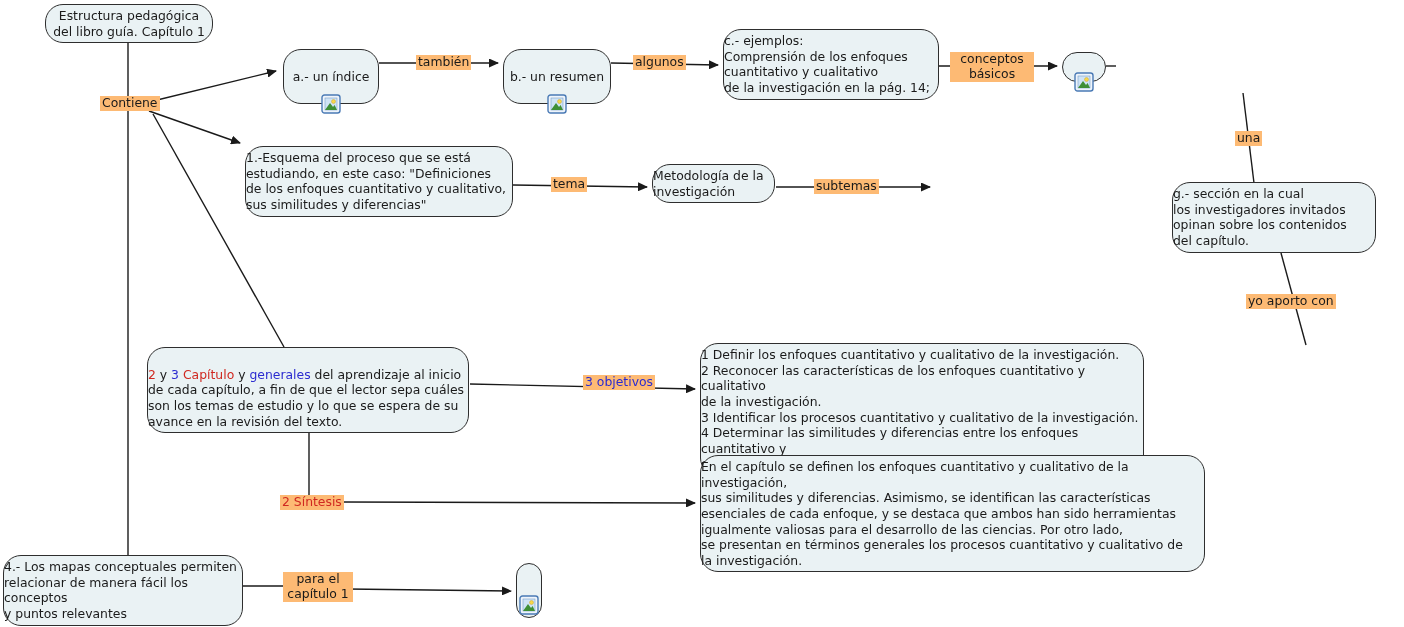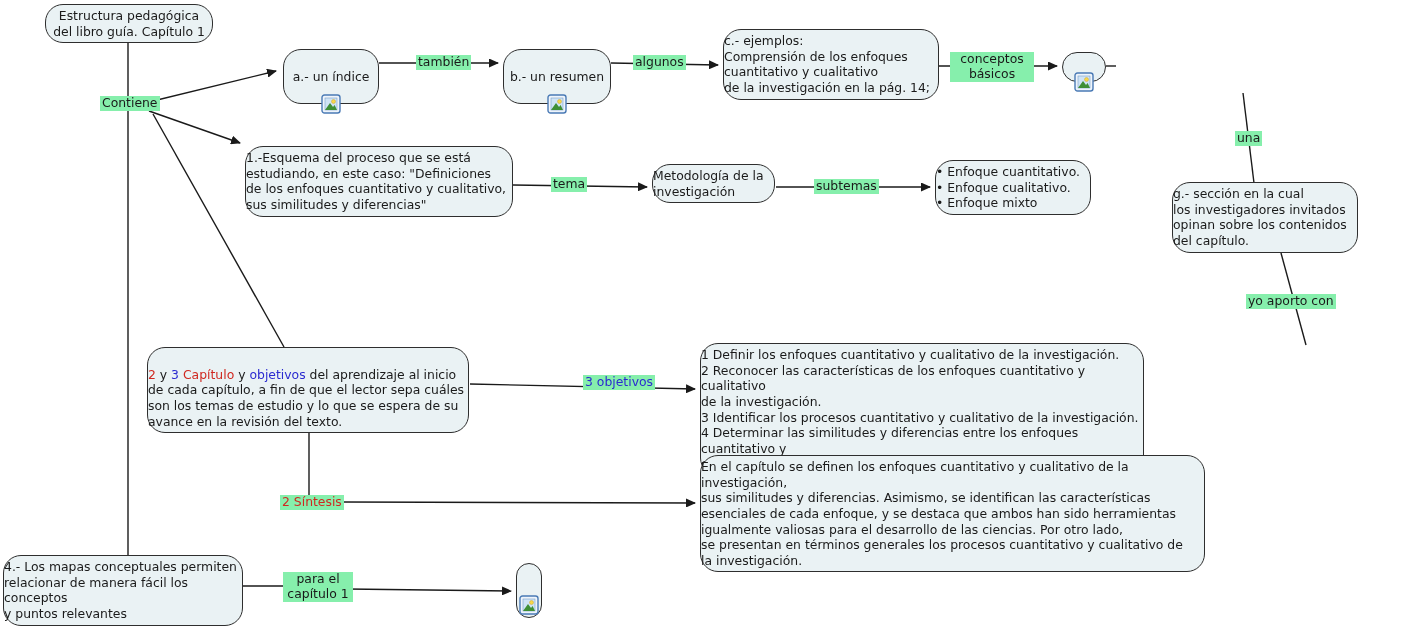--- a/index.html
+++ b/index.html
@@ -14,21 +14,21 @@
     position:absolute;z-index:2;box-sizing:border-box;
     background:var(--node_fill,#eaf2f4);
     border:1.6px solid var(--node_border,#2e2e2e);
     border-radius:18px;
     padding:3px 0;
     font-size:12.4px;line-height:1.26;
     white-space:pre-line;
   }
   .node.center{text-align:center;}
   .link-label{
-    position:absolute;z-index:3;background:#86efac;
+    position:absolute;z-index:3;background:#fdba74;
     font-size:12.4px;line-height:1.2;padding:0 2px;
     white-space:pre-line;
   }
   .link-label.center{text-align:center;}
   .c-red{color:var(--red,#d02820);}
   .c-blue{color:var(--blue,#2b2bd0);}
   .res-icon{
     position:absolute;left:50%;transform:translateX(-50%);
     bottom:-11px;width:20px;height:20px;z-index:4;
   }
@@ -107,31 +107,28 @@
 
 
   <div class="node" style="left:245px;top:146px;width:268px;">1.-Esquema del proceso que se está
 estudiando, en este caso: "Definiciones
 de los enfoques cuantitativo y cualitativo,
 sus similitudes y diferencias"</div>
 
   <div class="node" style="left:652px;top:164px;width:123px;">Metodología de la
 investigación</div>
 
-  <div class="node" style="left:935px;top:160px;width:156px;">• Enfoque cuantitativo.
-• Enfoque cualitativo.
-• Enfoque mixto</div>
 
-  <div class="node" style="left:1172px;top:182px;width:186px;">g.- sección en la cual
+  <div class="node" style="left:1172px;top:182px;width:204px;">g.- sección en la cual
 los investigadores invitados
 opinan sobre los contenidos
 del capítulo.</div>
 
   <div class="node" style="left:147px;top:347px;width:322px;">
-    <span class="c-red">2</span><span> y </span><span class="c-blue">3</span><span>  </span><span class="c-red">Capítulo</span><span> y </span><span class="c-blue">objetivos</span><span> del aprendizaje al inicio
+    <span class="c-red">2</span><span> y </span><span class="c-blue">3</span><span>  </span><span class="c-red">Capítulo</span><span> y </span><span class="c-blue">generales</span><span> del aprendizaje al inicio
 de cada capítulo, a fin de que el lector sepa cuáles
 son los temas de estudio y lo que se espera de su
 avance en la revisión del texto.</span>
   </div>
 
   <div class="node" style="left:700px;top:343px;width:444px;">1 Definir los enfoques cuantitativo y cualitativo de la investigación.
 2 Reconocer las características de los enfoques cuantitativo y cualitativo
 de la investigación.
 3 Identificar los procesos cuantitativo y cualitativo de la investigación.
 4 Determinar las similitudes y diferencias entre los enfoques cuantitativo y

